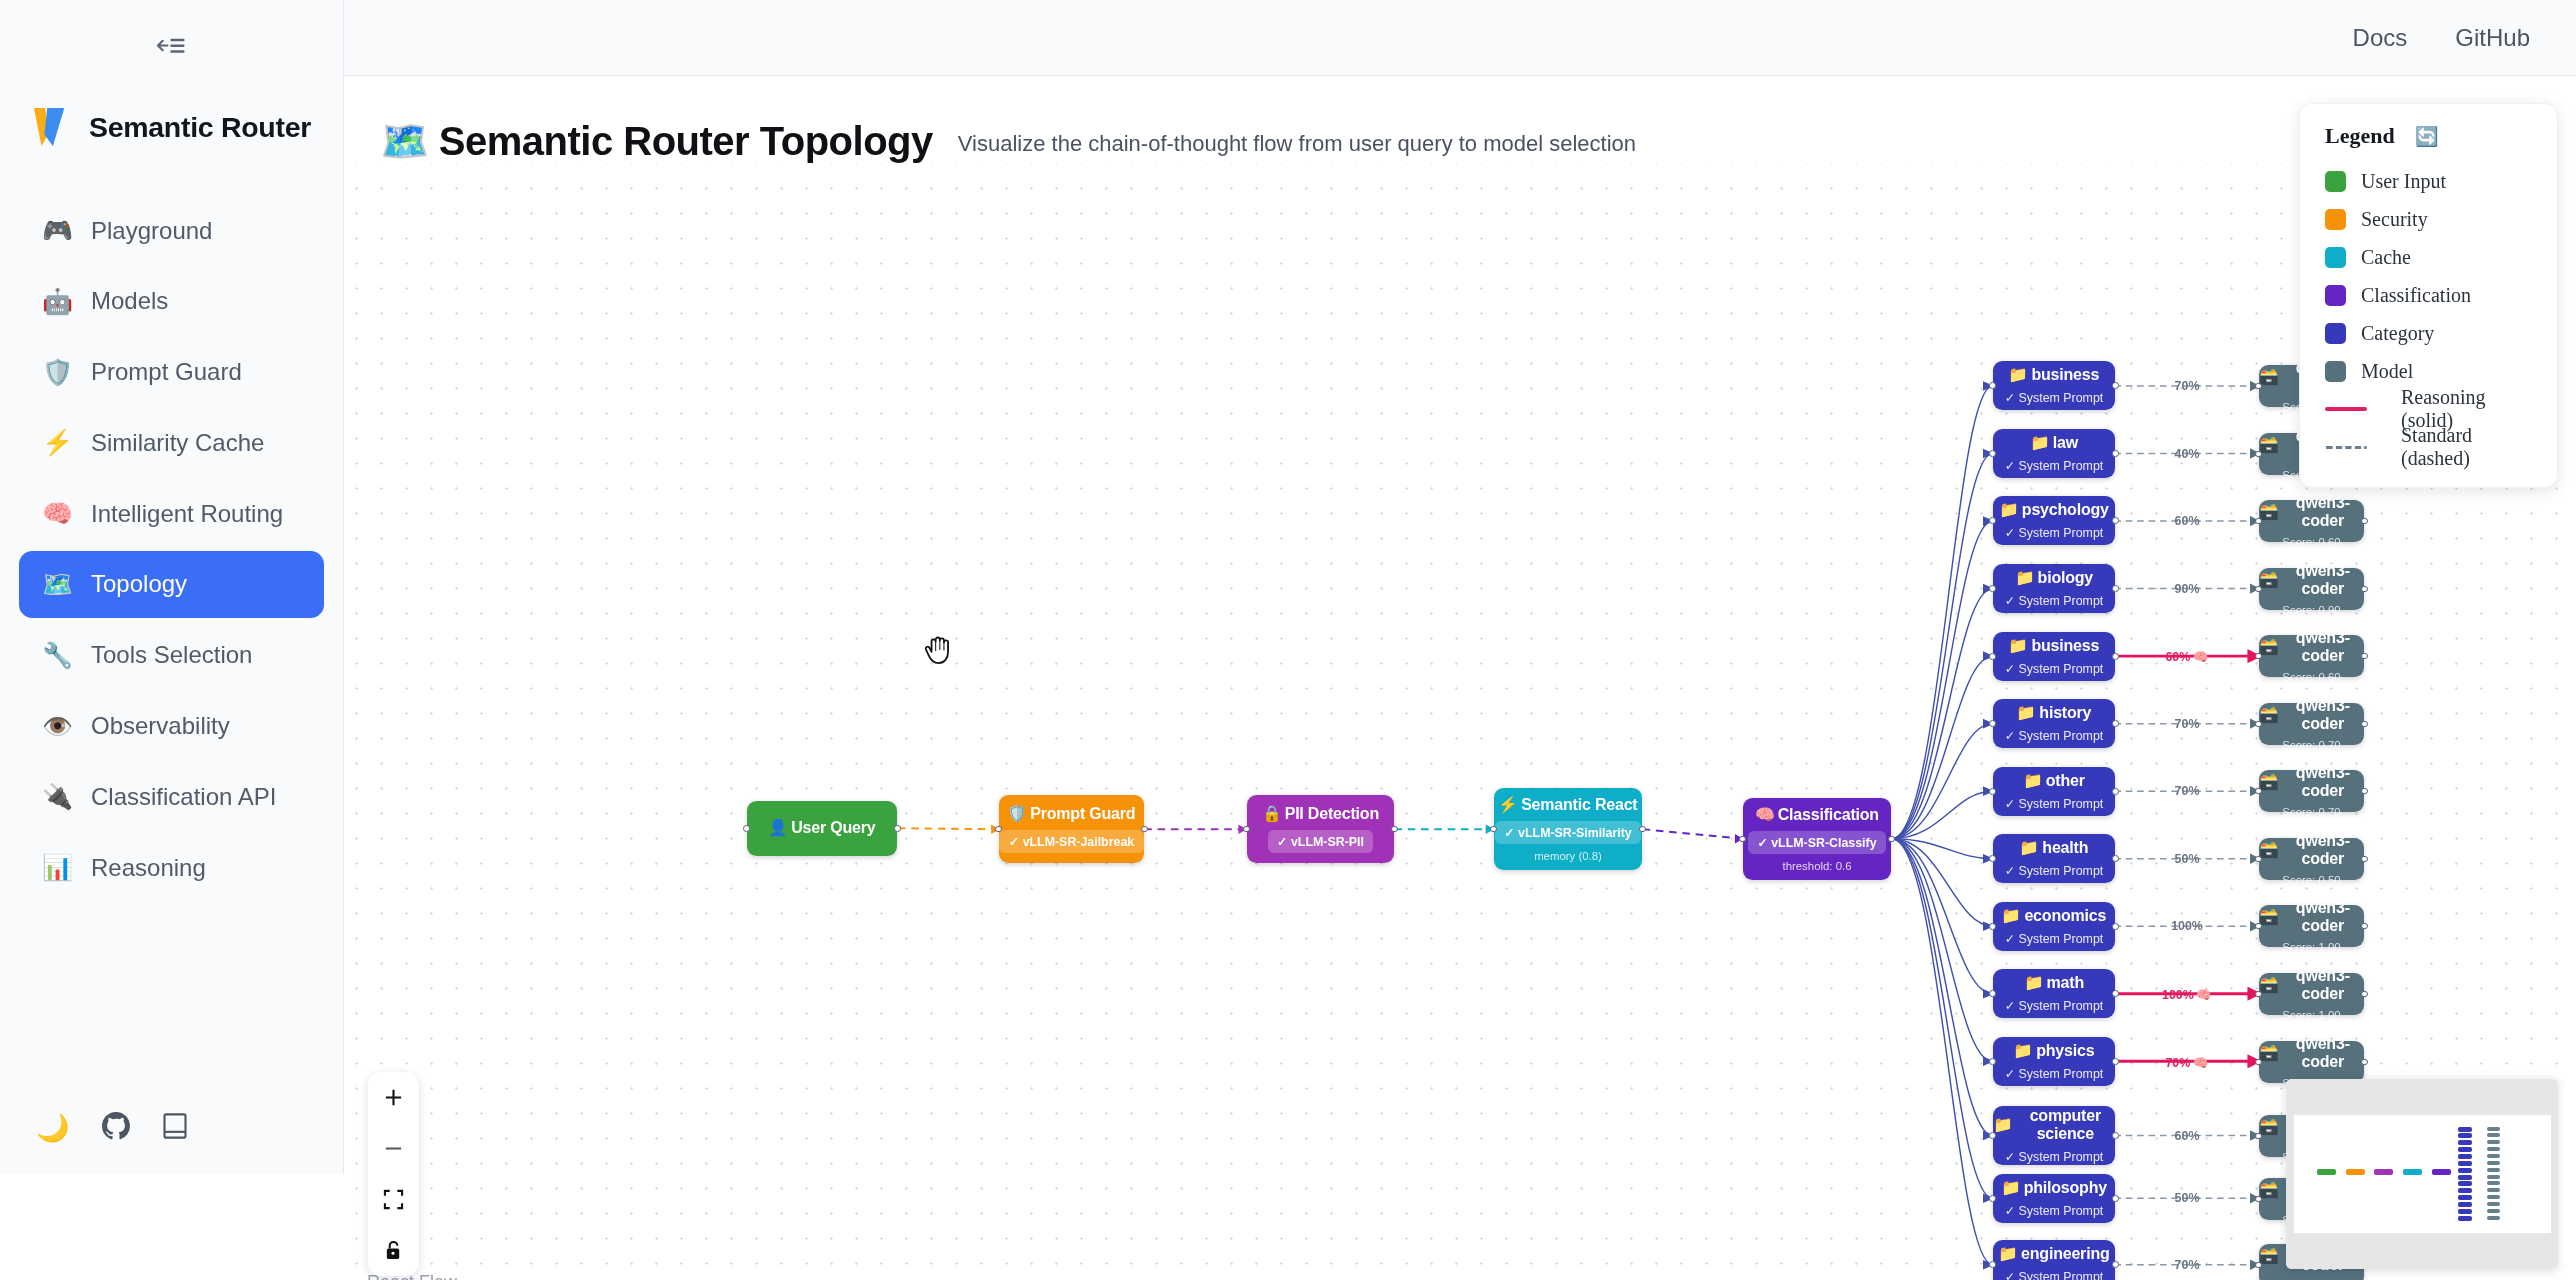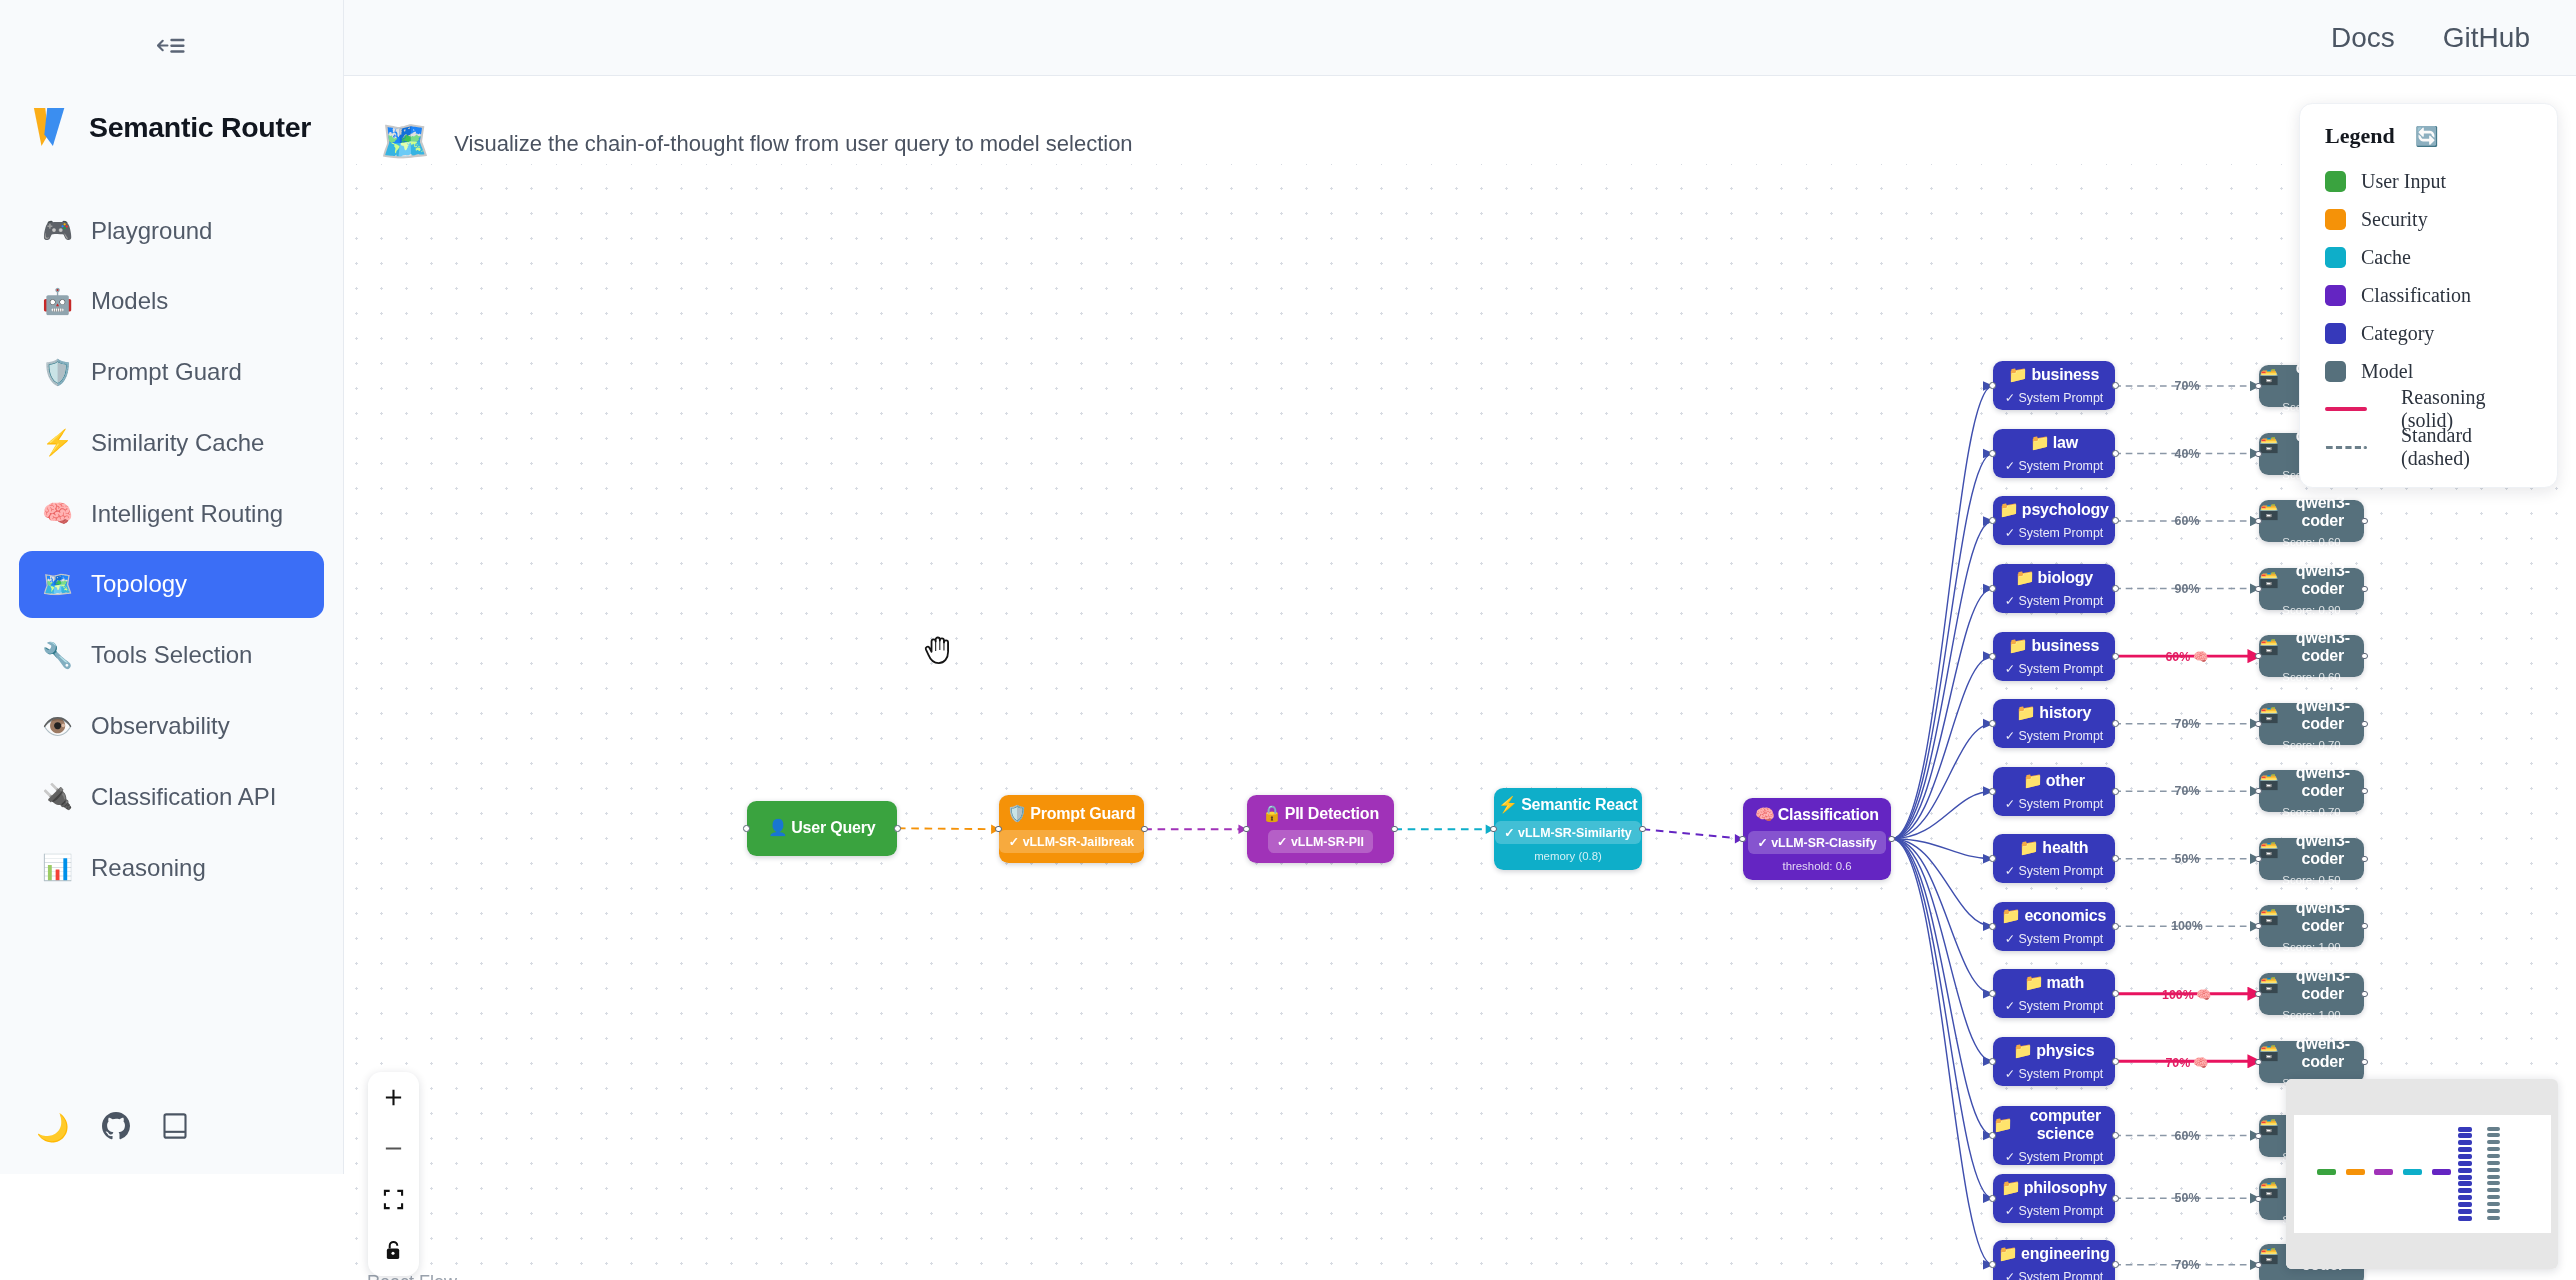--- a/index.html
+++ b/index.html
@@ -52,21 +52,21 @@
   }
   .sb-footer .fico{ font-size:27px; color:#4b5563; cursor:pointer; line-height:1;}
 
   
   .main{ flex:1; height:1280px; position:relative; display:flex; flex-direction:column; }
   .topbar{
     height:76px; background:#f8fafc; border-bottom:1px solid #e6eaf0;
     display:flex; align-items:center; justify-content:flex-end;
     padding-right:46px; gap:48px; flex:0 0 76px;
   }
-  .topbar a{ font-size:28px; color:#4b5563; text-decoration:none; cursor:pointer;}
+  .topbar a{ font-size:24px; color:#4b5563; text-decoration:none; cursor:pointer;}
 
   .page-head{
     display:flex; align-items:center; gap:25px;
     padding:42px 0 0 36px; height:88px; flex:0 0 88px; background:#fff;
     position:relative; z-index:5;
   }
   .page-title{ font-size:40px; font-weight:700; color:#0f1115; letter-spacing:-0.5px;
                display:flex; align-items:center; gap:9.5px;}
   .page-sub{ font-size:22px; color:#4a5260; margin-top:5.7px;}
 
@@ -255,20 +255,21 @@
     <div class="topbar">
       <a>Docs</a>
       <a>GitHub</a>
     </div>
 
     <div class="canvas">
 
       <div class="page-head">
         <div class="page-title">
           <span>🗺️</span>
+          <span>Semantic Router Topology</span>
         </div>
         <div class="page-sub">Visualize the chain-of-thought flow from user query to model selection</div>
       </div>
 
       <div class="flow-layer" id="flow-layer">
         <svg class="edges" id="edges-svg" viewBox="0 0 2346 1266" width="2232" height="1204">
             <defs>
               <marker id="arrow-s" markerWidth="7" markerHeight="7" refX="6" refY="3.5" orient="auto">
                 <path d="M0 0 L7 3.5 L0 7 z" fill="#56707c"></path>
               </marker>

